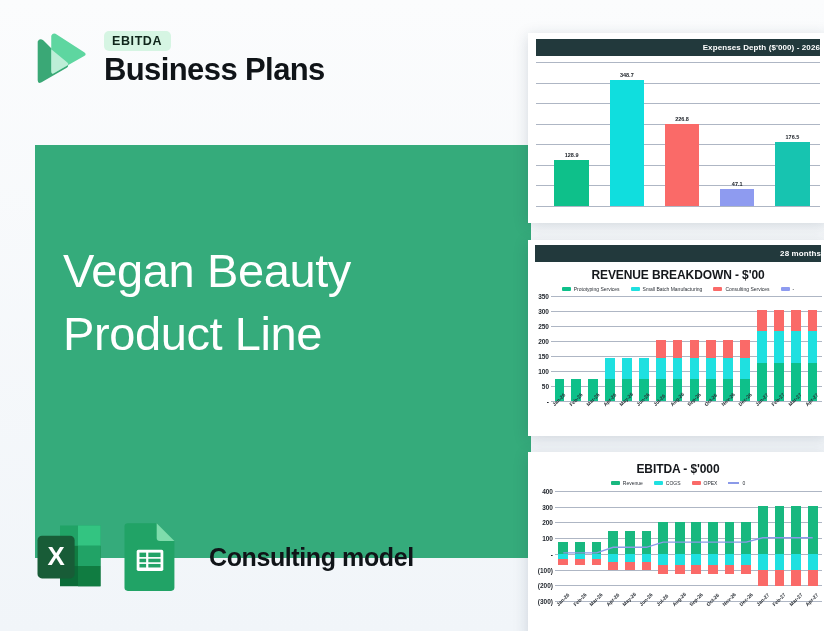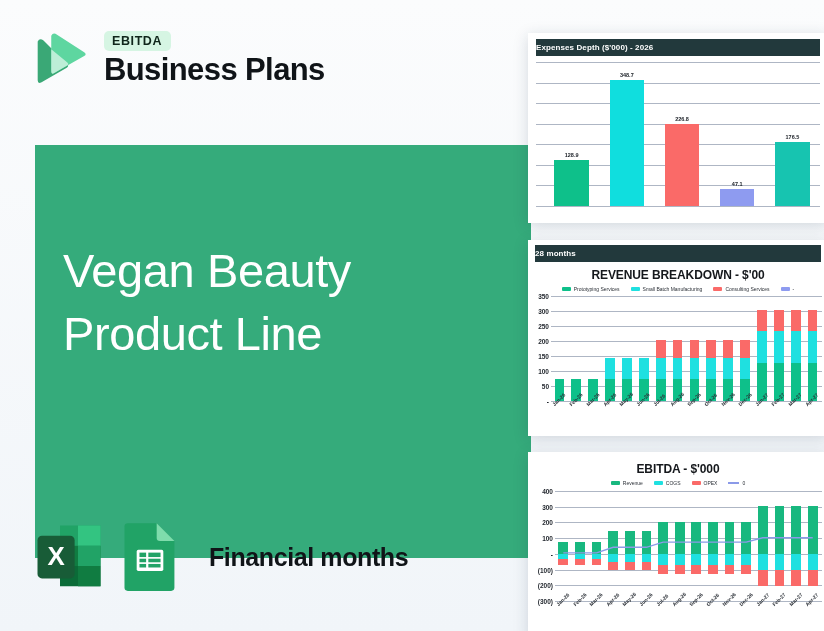--- a/index.html
+++ b/index.html
@@ -43,21 +43,21 @@
   .card{
     position:absolute;background:#ffffff;
     box-shadow:0 3px 14px rgba(25,45,70,.17);
     overflow:hidden;
   }
   #card-expenses{left:528px;top:33px;width:300px;height:190px;}
   #card-revenue {left:528px;top:240px;width:300px;height:196px;}
   #card-ebitda  {left:528px;top:452px;width:300px;height:186px;}
 
   .card-banner{
-    background:#22393c;color:#ffffff;text-align:left;
+    background:#22393c;color:#ffffff;text-align:right;
     font-size:8px;font-weight:700;padding:4px 0 4px;letter-spacing:.1px;
   }
   .card-title{
     text-align:center;font-size:12px;font-weight:800;color:#15181c;
     padding:6px 0 2px;letter-spacing:-.1px;
   }
   .legend{display:flex;justify-content:center;gap:11px;padding:2px 0 3px;flex-wrap:nowrap;}
   .legend-item{display:flex;align-items:center;gap:3px;font-size:5px;color:#2a2f36;white-space:nowrap;}
   .legend-swatch{width:9px;height:4px;border-radius:1px;flex:none;}
   .legend-line{width:11px;height:2px;background:#8b9ae8;flex:none;}
@@ -132,21 +132,21 @@
         <path d="M32 2 l16 16 H35 a3 3 0 0 1 -3 -3 Z" fill="#7fdcac"></path>
         <rect x="14" y="26" width="24" height="19" rx="1.5" fill="#ffffff"></rect>
         <rect x="16.5" y="28.5" width="6" height="4" fill="#21a366"></rect>
         <rect x="24.5" y="28.5" width="11" height="4" fill="#21a366"></rect>
         <rect x="16.5" y="34" width="6" height="3.2" fill="#21a366"></rect>
         <rect x="24.5" y="34" width="11" height="3.2" fill="#21a366"></rect>
         <rect x="16.5" y="38.7" width="6" height="3.2" fill="#21a366"></rect>
         <rect x="24.5" y="38.7" width="11" height="3.2" fill="#21a366"></rect>
       </svg>
     </div>
-    <span class="footer-label">Financial months</span>
+    <span class="footer-label">Consulting model</span>
   </div>
 
   <div class="card" id="card-expenses">
     <div class="card-banner" style="margin:6px 8px 0;">Expenses Depth ($'000) - 2026</div>
     <div class="plot" id="plot-expenses" style="height:148px;margin:6px 8px 0;">
         <div class="gridlines">
           <div class="gridline" style="top: 144px;"></div>
           <div class="gridline" style="top: 123.429px;"></div>
           <div class="gridline" style="top: 102.857px;"></div>
           <div class="gridline" style="top: 82.2857px;"></div>

